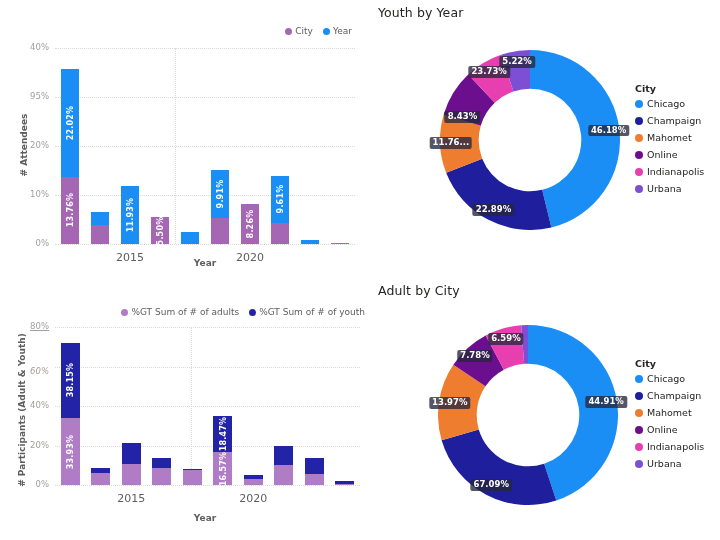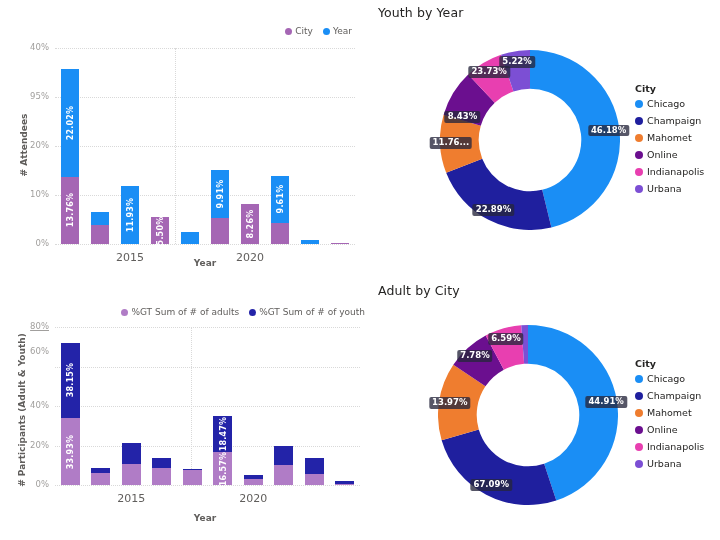--- a/index.html
+++ b/index.html
@@ -247,21 +247,21 @@
     <div class="ylabel" id="ylabel-adults-youth" style="left: -78px; top: 130px; width: 200px; text-align: center;"># Participants (Adult &amp; Youth)</div>
     <div class="xlabel" id="xlabel-adults-youth" style="left: 130px; top: 238px; width: 150px;">Year</div>
     <div class="plot" id="plot-adults-youth" style="left:55px;top:52px;width:305px;height:158px;">
         <div class="gridline" style="top: 158px;"></div>
         <div class="ytick" style="left: -52px; width: 46px; top: 152px;">0%</div>
         <div class="gridline" style="top: 118.5px;"></div>
         <div class="ytick" style="left: -52px; width: 46px; top: 112.5px;">20%</div>
         <div class="gridline" style="top: 79px;"></div>
         <div class="ytick" style="left: -52px; width: 46px; top: 73px;">40%</div>
         <div class="gridline" style="top: 39.5px;"></div>
-        <div class="ytick" style="left: -52px; width: 46px; top: 19px;">60%</div>
+        <div class="ytick" style="left: -52px; width: 46px; top: 39px; font-style: italic;">60%</div>
         <div class="gridline" style="top: 0px;"></div>
         <div class="ytick" style="left: -52px; width: 46px; top: -6px; text-decoration: underline;">80%</div>
         <div class="vgrid" style="left: 135.725px;"></div>
         <div class="xtick" style="left: 51.25px; width: 50px; top: 165px;">2015</div>
         <div class="xtick" style="left: 173.25px; width: 50px; top: 165px;">2020</div>
         <div class="bar" style="left: 5.795px; width: 18.91px; height: 142.358px;">
           <div class="seg" style="height: 67.0117px; bottom: 0px; background: rgb(176, 124, 198);">
             <span class="seg-label">33.93%</span>
           </div>
           <div class="seg" style="height: 75.3462px; bottom: 67.0117px; background: rgb(35, 35, 168);">

